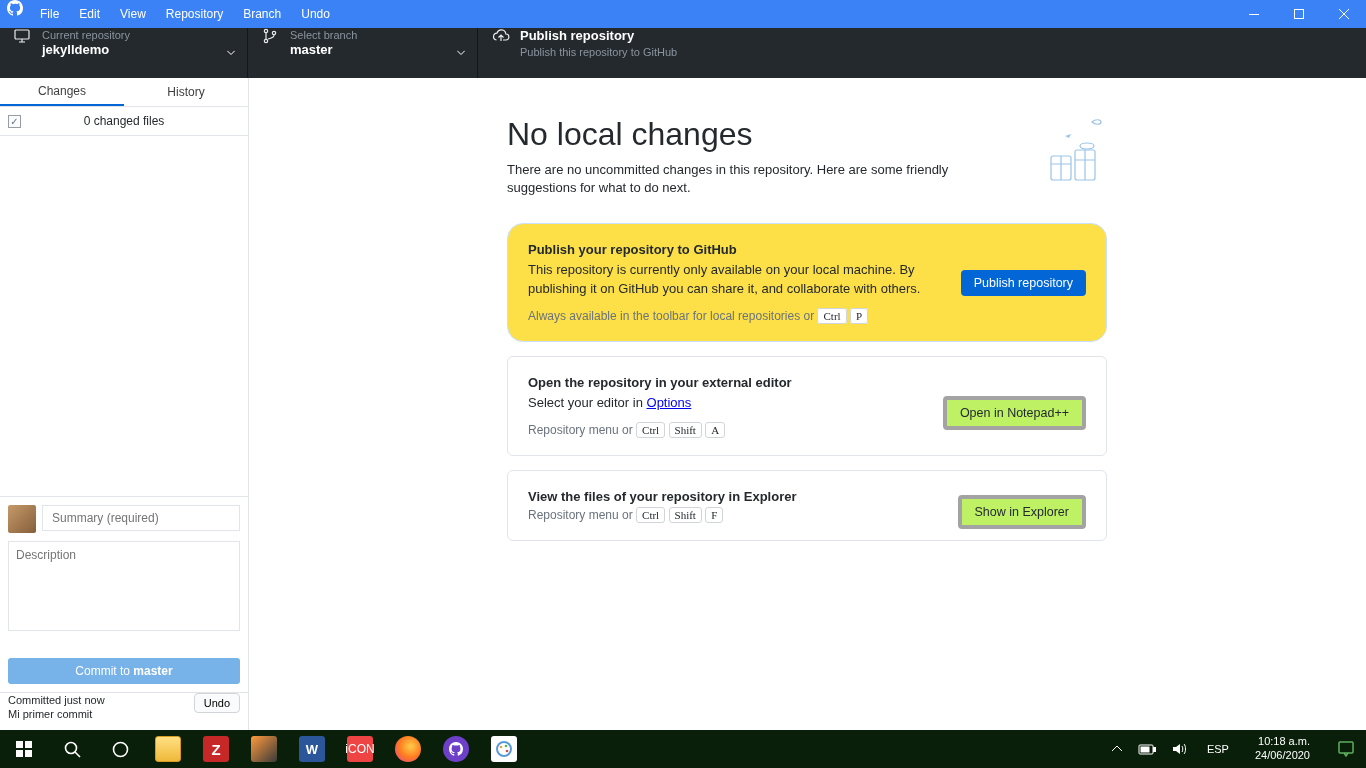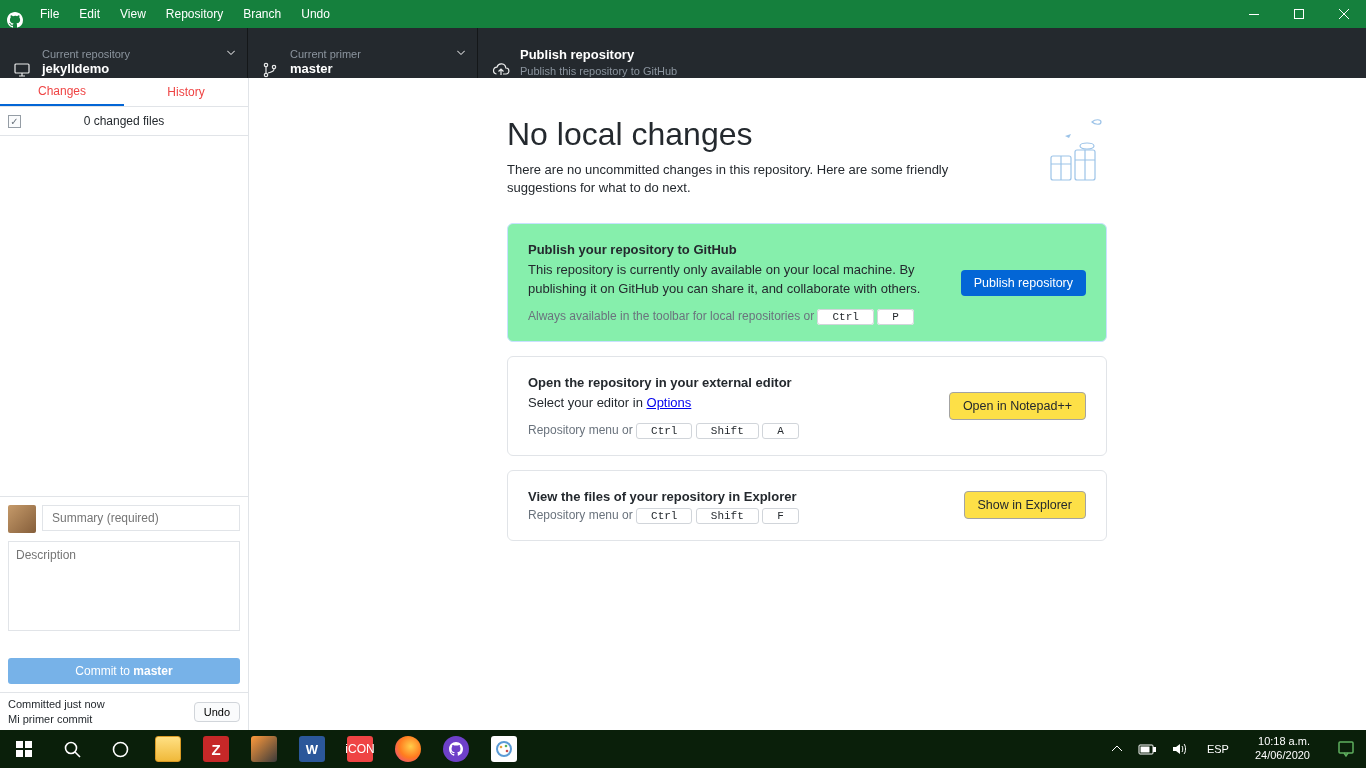--- a/index.html
+++ b/index.html
@@ -1,75 +1,75 @@
 <!DOCTYPE html>
 <html><head>
 <meta charset="utf-8">
 <style>
 * { margin: 0; padding: 0; box-sizing: border-box; font-family: -apple-system, BlinkMacSystemFont, "Segoe UI", Helvetica, Arial, sans-serif; }
 html, body { width: 1366px; height: 768px; overflow: hidden; background: #fff; }
 
 
-.titlebar { height: 28px; background: #15803d; display: flex; align-items: flex-end; color: #fff; font-size: 12px; }
+.titlebar { height: 28px; background: #3b82f6; display: flex; align-items: flex-start; color: #fff; font-size: 12px; }
 .titlebar .logo { width: 30px; display: flex; align-items: center; justify-content: center; }
 .titlebar .menu { display: flex; gap: 0; }
 .titlebar .menu-item { padding: 0 10px; height: 28px; display: flex; align-items: center; cursor: pointer; }
 .titlebar .window-controls { margin-left: auto; display: flex; }
 .titlebar .wc { width: 45px; height: 28px; display: flex; align-items: center; justify-content: center; cursor: pointer; }
 
 
 .toolbar { height: 50px; background: #24292e; display: flex; color: #fff; font-size: 12px; }
-.toolbar-seg { display: flex; align-items: flex-end; padding: 0 14px; border-right: 1px solid #141719; position: relative; cursor: pointer; }
+.toolbar-seg { display: flex; align-items: flex-start; padding: 0 14px; border-right: 1px solid #141719; position: relative; cursor: pointer; }
 .toolbar-seg.repo { width: 248px; }
 .toolbar-seg.branch { width: 230px; }
 .toolbar-seg.pub { width: 232px; border-right: none; }
 .toolbar-seg .icon { width: 18px; margin-right: 10px; opacity: .9; }
 .toolbar-seg .label { font-size: 11px; color: #8b949e; line-height: 1.3; }
 .toolbar-seg .value { font-size: 13px; color: #fff; font-weight: 600; line-height: 1.3; }
 .toolbar-seg .chev { position: absolute; right: 12px; top: 50%; transform: translateY(-50%); }
 
 
 .main { display: flex; height: 652px; }
 
 
 .sidebar { width: 249px; border-right: 1px solid #e1e4e8; display: flex; flex-direction: column; background: #fff; }
 .tabs { display: flex; height: 29px; border-bottom: 1px solid #e1e4e8; }
-.tab { flex: 1; display: flex; align-items: center; justify-content: center; font-size: 12px; color: #ef4444; cursor: pointer; }
+.tab { flex: 1; display: flex; align-items: center; justify-content: center; font-size: 12px; color: #404040; cursor: pointer; }
 .tab.active { border-bottom: 2px solid #0366d6; }
 .changes-row { height: 29px; display: flex; align-items: center; justify-content: center; font-size: 12px; color: #24292e; border-bottom: 1px solid #e1e4e8; position: relative; }
 .changes-row .checkbox { position: absolute; left: 8px; width: 13px; height: 13px; border: 1px solid #959da5; background: #fafbfc; display: flex; align-items: center; justify-content: center; color: #6a737d; font-size: 10px; }
 .sidebar-spacer { flex: 1; }
 .commit-box { border-top: 1px solid #e1e4e8; padding: 8px; background: #fff; }
 .summary-row { display: flex; gap: 6px; margin-bottom: 8px; }
 .avatar { width: 28px; height: 28px; background: linear-gradient(135deg,#c59a6a,#855e3a); border-radius: 2px; }
 .summary-input { flex: 1; height: 26px; border: 1px solid #e1e4e8; font-size: 12px; padding: 0 9px; color: #6a737d; outline: 0; }
 .desc-input { width: 100%; height: 90px; border: 1px solid #e1e4e8; font-size: 12px; padding: 6px 7px; color: #6a737d; resize: none; outline: 0; margin-bottom: 23px; }
 .commit-btn { width: 100%; height: 26px; background: #77b2e8; color: #fff; border: none; font-size: 12px; border-radius: 3px; cursor: pointer; }
 .commit-btn b { font-weight: 600; }
-.last-commit { height: 38px; border-top: 1px solid #e1e4e8; display: flex; align-items: center; padding: 0 8px; font-size: 11px; color: #24292e; }
+.last-commit { height: 38px; border-top: 1px solid #e1e4e8; display: flex; align-items: flex-start; padding: 0 8px; font-size: 11px; color: #24292e; }
 .last-commit .lc-text { flex: 1; line-height: 1.3; }
 .undo { border: 1px solid #d1d5da; background: #fafbfc; padding: 3px 9px; font-size: 11px; border-radius: 4px; cursor: pointer; }
 
 
 .content { flex: 1; padding: 38px 0 0 0; }
 .content-inner { width: 600px; margin-left: 258px; }
 .hero { position: relative; margin-bottom: 26px; }
 .hero h1 { font-size: 32px; font-weight: 300; color: #24292e; margin-bottom: 8px; }
 .hero p { font-size: 13px; color: #24292e; line-height: 1.4; max-width: 490px; }
 .illus { position: absolute; right: -2px; top: 0px; width: 70px; height: 75px; }
 
 .card { border: 1px solid #e1e4e8; border-radius: 6px; padding: 18px 20px; margin-bottom: 14px; position: relative; }
-.card.accent { background: #86efac; border-color: #c8e1ff; }
+.card.accent { background: #fde047; border-color: #c8e1ff; border-radius: 16px; }
 .card h3 { font-size: 13px; font-weight: 600; color: #24292e; margin-bottom: 4px; }
 .card p { font-size: 13px; color: #24292e; line-height: 1.45; max-width: 410px; }
 .card .hint { font-size: 12px; color: #6a737d; margin-top: 10px; }
-kbd { border: 1px solid #d1d5da; border-radius: 3px; padding: 1px 14px; font-size: 11px; font-family: Liberation Mono, monospace; color: #24292e; background: #fff; }
+kbd { border: 1px solid #d1d5da; border-radius: 3px; padding: 1px 5px; font-size: 11px; font-family: Liberation Serif, serif; color: #24292e; background: #fff; }
 .card-btn { position: absolute; right: 20px; top: 50%; transform: translateY(-50%); font-size: 12.5px; padding: 6px 13px; border-radius: 4px; cursor: pointer; }
 .card-btn.primary { background: #0366d6; color: #fff; border: none; }
-.card-btn.secondary { background: #fde047; color: #24292e; border: 1px solid #a3a3a3; }
+.card-btn.secondary { background: #bef264; color: #24292e; border: 4px solid #a3a3a3; margin-top: 7px; }
 
 
 .taskbar { position: absolute; bottom: 0; left: 0; right: 0; height: 38px; background: #0a1f0a; display: flex; align-items: center; color: #fff; }
 .tb-icon { width: 48px; height: 38px; display: flex; align-items: center; justify-content: center; cursor: pointer; }
 .tb-right { margin-left: auto; display: flex; align-items: center; gap: 16px; padding-right: 6px; font-size: 11px; }
 .tb-clock { text-align: right; line-height: 1.25; padding: 0 6px; }
 .tb-notif { width: 28px; height: 28px; display: flex; align-items: center; justify-content: center; }
 .tb-app { width:26px; height:26px; border-radius:3px; }
 
 svg { display: block; }
@@ -131,21 +131,21 @@
   <div class="toolbar-seg branch">
     <span class="icon">
         <svg width="16" height="16" viewBox="0 0 16 16" fill="none" stroke="#fff" stroke-width="1.2">
           <circle cx="4" cy="3" r="1.7"></circle>
           <circle cx="4" cy="13" r="1.7"></circle>
           <circle cx="12" cy="5" r="1.7"></circle>
           <path d="M4 5v6M12 7c0 3-3 3-6 4"></path>
         </svg>
       </span>
     <div>
-      <div class="label">Current primer</div>
+      <div class="label">Select branch</div>
       <div class="value">master</div>
     </div>
     <span class="chev">
         <svg width="8" height="5">
           <path d="M0 0 L4 4 L8 0" fill="none" stroke="#fff"></path>
         </svg>
       </span>
   </div>
   <div class="toolbar-seg pub">
     <span class="icon">

